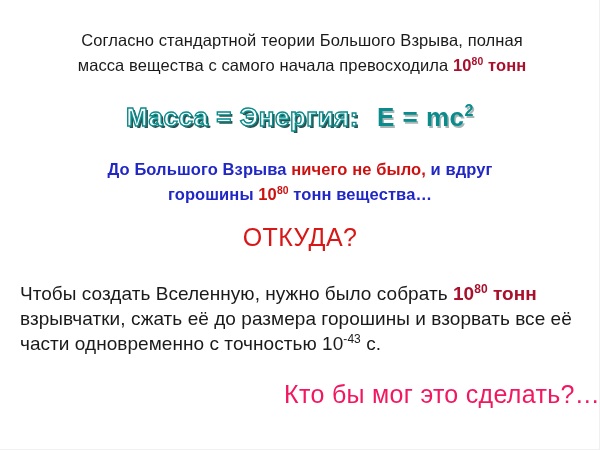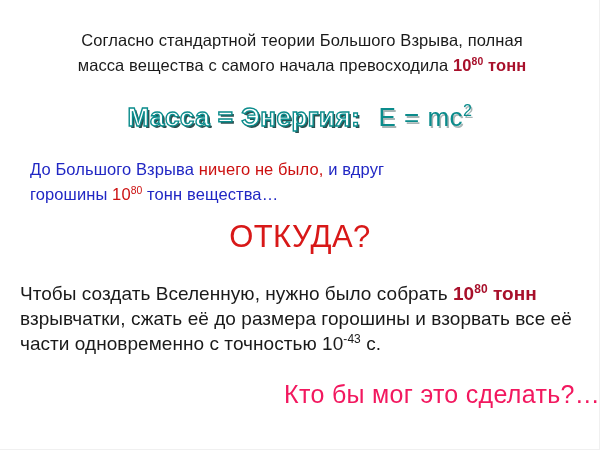--- a/index.html
+++ b/index.html
@@ -58,40 +58,41 @@
   .formula .outline {
     color: #ffffff;
     font-weight: bold;
     -webkit-text-stroke: 1.4px #0B8C8C;
     text-shadow: 2px 2px 0 #2d4f4f;
     letter-spacing: 0.5px;
     text-align: right;
   }
   .formula .solid {
     color: #0B8C8C;
-    font-weight: normal;
+    font-weight: bold;
     text-shadow: 1.5px 1.5px 0 rgba(60,90,90,0.45);
     margin-left: 18px;
     letter-spacing: 0.5px;
   }
   .formula sup {
     font-size: 0.62em;
     vertical-align: super;
     line-height: 0;
   }
 
   
   .statement {
     position: absolute;
     left: 30px;
     top: 157px;
     width: 540px;
+    text-align: center;
     font-size: 16.5px;
     line-height: 25px;
-    font-weight: normal;
+    font-weight: bold;
     color: #2127C4;
     letter-spacing: 0.1px;
   }
   .statement .red {
     color: #CC1111;
   }
   .statement .red-sup,
   .intro sup,
   .statement sup {
     font-size: 0.63em;
@@ -99,21 +100,21 @@
     line-height: 0;
   }
 
   
   .question {
     position: absolute;
     left: 0;
     top: 220px;
     width: 600px;
     text-align: center;
-    font-size: 31px;
+    font-size: 25px;
     line-height: 34px;
     color: #D81818;
     font-weight: normal;
     letter-spacing: 0.4px;
   }
 
   
   .explain {
     position: absolute;
     left: 20px;

